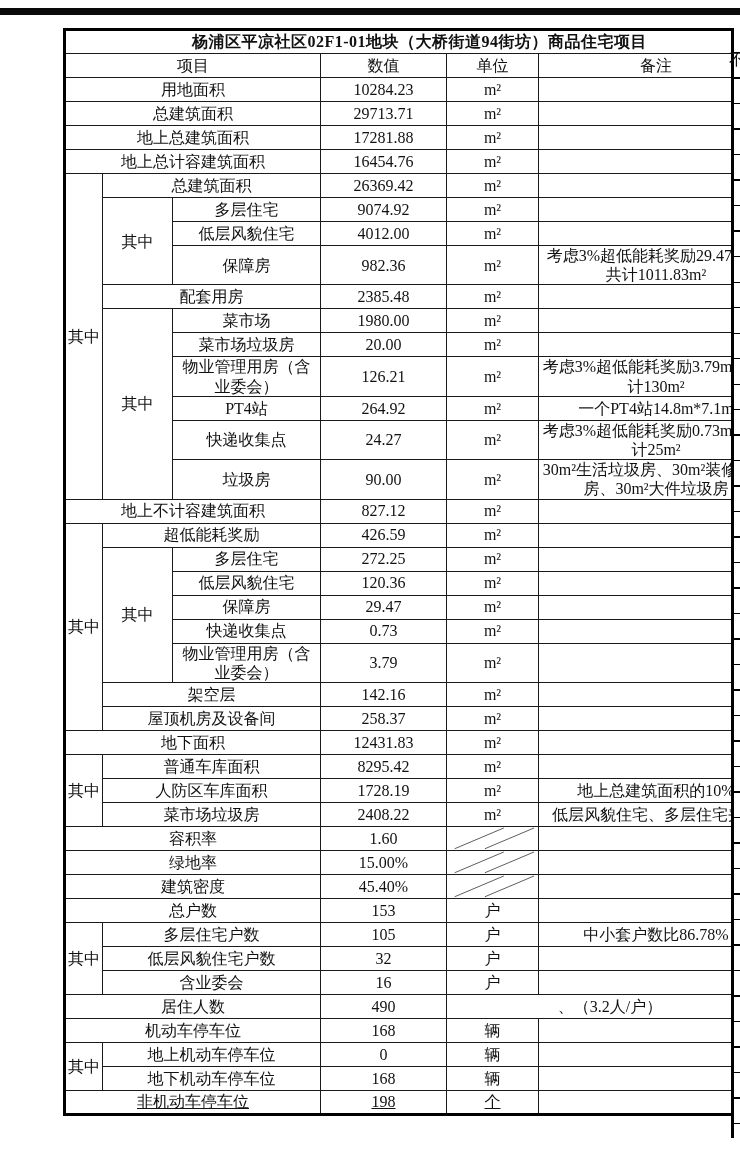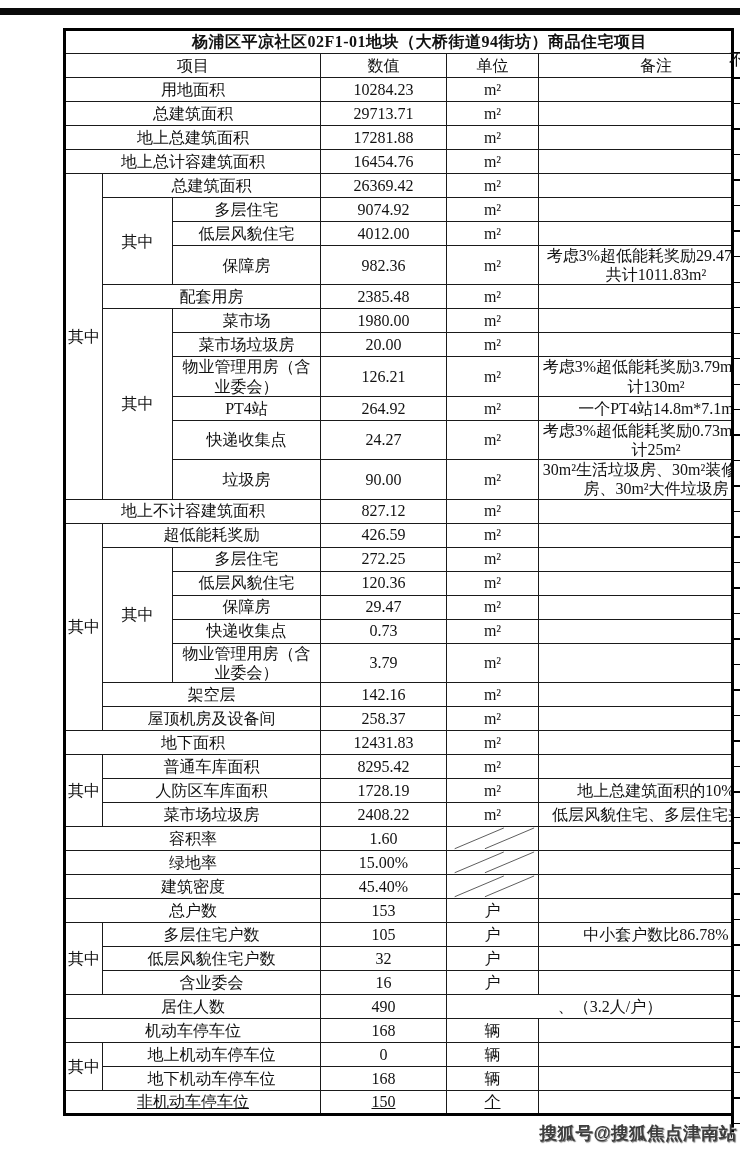--- a/index.html
+++ b/index.html
@@ -314,23 +314,22 @@
       <td class="rk"></td>
     </tr>
     <tr>
       <td colspan="2">地下机动车停车位</td>
       <td>168</td>
       <td>辆</td>
       <td class="rk"></td>
     </tr>
     <tr class="t22 sec">
       <td colspan="3">非机动车停车位</td>
-      <td>150</td>
+      <td>198</td>
       <td>个</td>
       <td class="rk"></td>
     </tr>
   </tbody>
     </table>
 
   <div id="sliver"></div>
   <div id="fragment-right">不</div>
-  <div id="watermark">搜狐号@搜狐焦点津南站</div>
 </div>
 
 </body></html>

